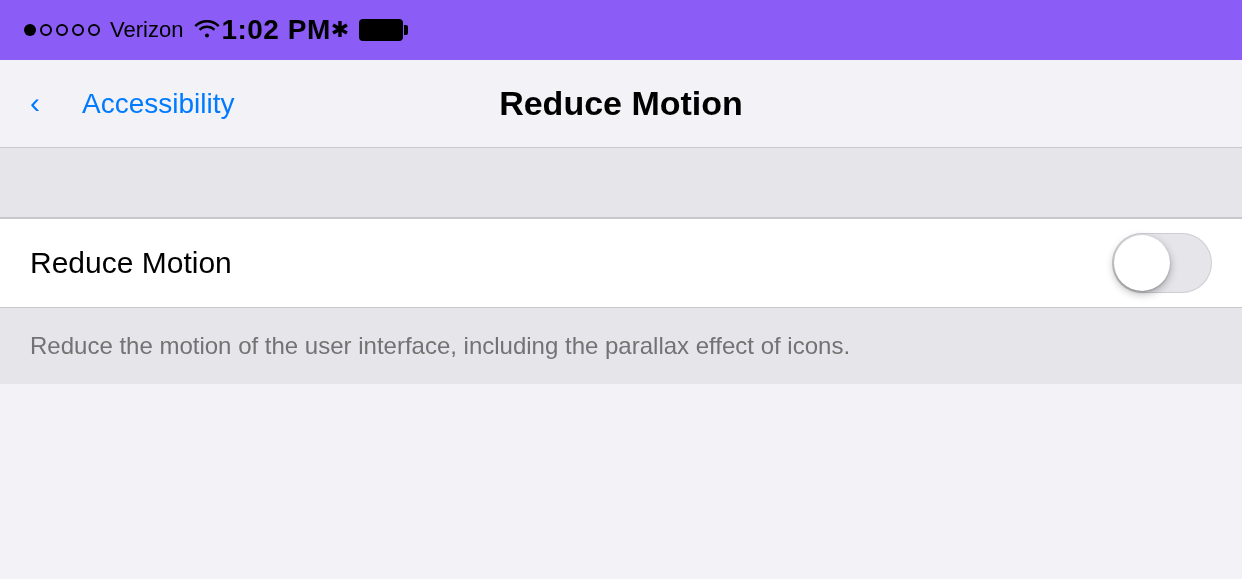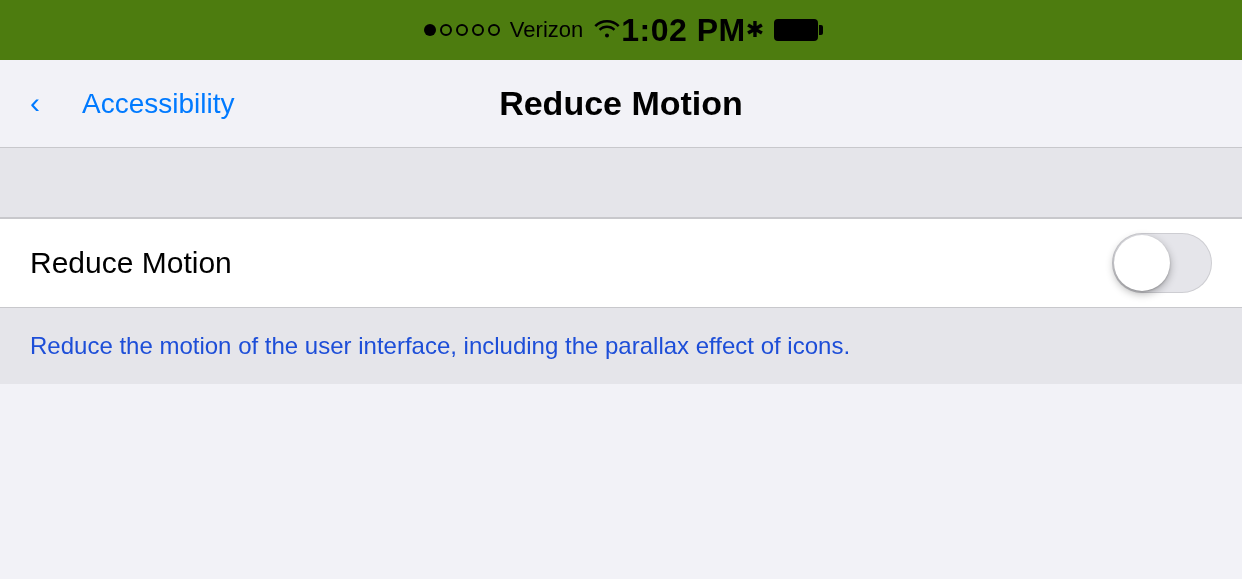--- a/index.html
+++ b/index.html
@@ -9,22 +9,22 @@
       background: #f2f2f7;
       width: 1242px;
       height: 579px;
       overflow: hidden;
     }
 
     
     .status-bar {
       display: flex;
       align-items: center;
-      justify-content: center;
-      background: #4d7c0f;
+      justify-content: flex-start;
+      background: #8b5cf6;
       height: 60px;
       padding: 0 24px;
     }
 
     .status-left {
       display: flex;
       align-items: center;
       gap: 10px;
       font-size: 22px;
       font-weight: 500;
@@ -50,21 +50,21 @@
       font-size: 22px;
       font-weight: 500;
       color: #000;
     }
 
     .wifi-icon {
       font-size: 22px;
     }
 
     .status-center {
-      font-size: 32px;
+      font-size: 28px;
       font-weight: 600;
       color: #000;
       letter-spacing: 0.5px;
     }
 
     .status-right {
       display: flex;
       align-items: center;
       gap: 10px;
     }
@@ -191,21 +191,21 @@
     }
 
     
     .description-section {
       background: #e5e5ea;
       padding: 20px 30px;
     }
 
     .description-text {
       font-size: 24px;
-      color: #1d4ed8;
+      color: #737373;
       line-height: 1.5;
     }
   </style>
 </head>
 <body>
 
 <div class="status-bar">
   <div class="status-left">
     <div class="signal-dots">
       <div class="dot filled"></div>

